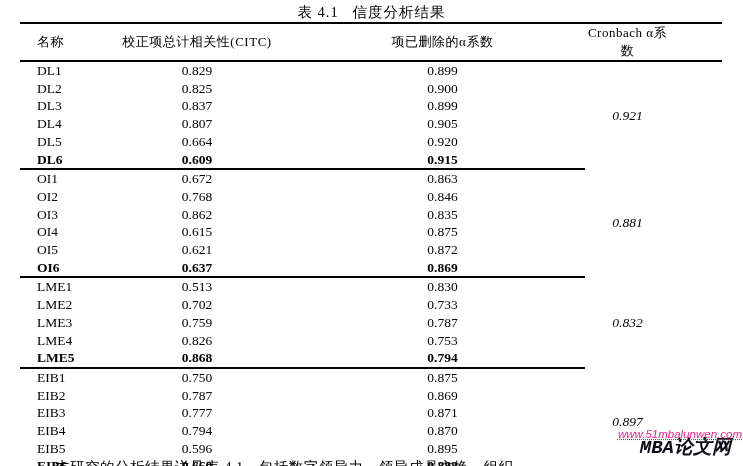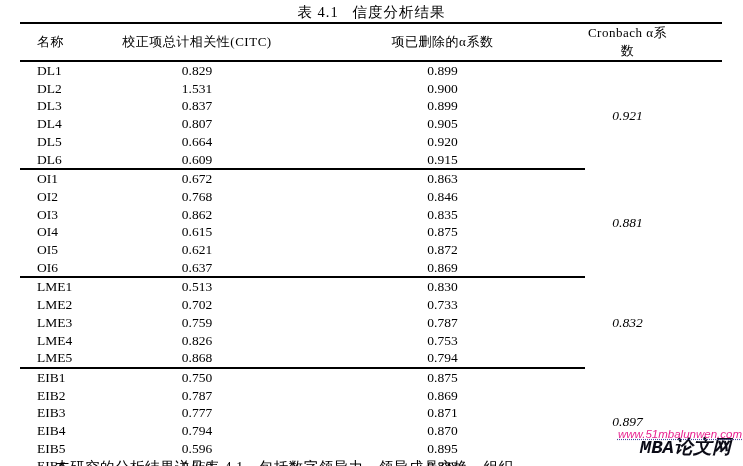--- a/index.html
+++ b/index.html
@@ -48,21 +48,21 @@
     text-align: center;
     padding: 0;
     vertical-align: middle;
   }
   .rel-table th.name-col, .rel-table td.name-col {
     text-align: left;
     padding-left: 17px;
   }
   .rel-table th.c2h, .rel-table td.citc-col { padding-right: 16px; }
   .rel-table th.c4h, .rel-table td.cronbach-col { padding-right: 52px; }
-  .rel-table tbody tr:last-child td { border-bottom: 2.5px solid #000; }
+  .rel-table tbody tr:last-child td { border-bottom: 2.5px solid #000; font-weight: bold; }
   .rel-table td.cronbach-col { border-bottom: none !important; font-style: italic; }
   .footer-fragment {
     position: absolute;
     top: 458px; left: 55px;
     width: 688px;
     font-size: 14.5px;
     white-space: pre;
     letter-spacing: 0.5px;
   }
   .watermark-brand {
@@ -105,21 +105,21 @@
   </thead>
 <tbody>
       <tr>
         <td class="name-col">DL1</td>
         <td class="citc-col">0.829</td>
         <td>0.899</td>
         <td rowspan="6" class="cronbach-col">0.921</td>
       </tr>
       <tr>
         <td class="name-col">DL2</td>
-        <td class="citc-col">1.531</td>
+        <td class="citc-col">0.825</td>
         <td>0.900</td>
       </tr>
       <tr>
         <td class="name-col">DL3</td>
         <td class="citc-col">0.837</td>
         <td>0.899</td>
       </tr>
       <tr>
         <td class="name-col">DL4</td>
         <td class="citc-col">0.807</td>

